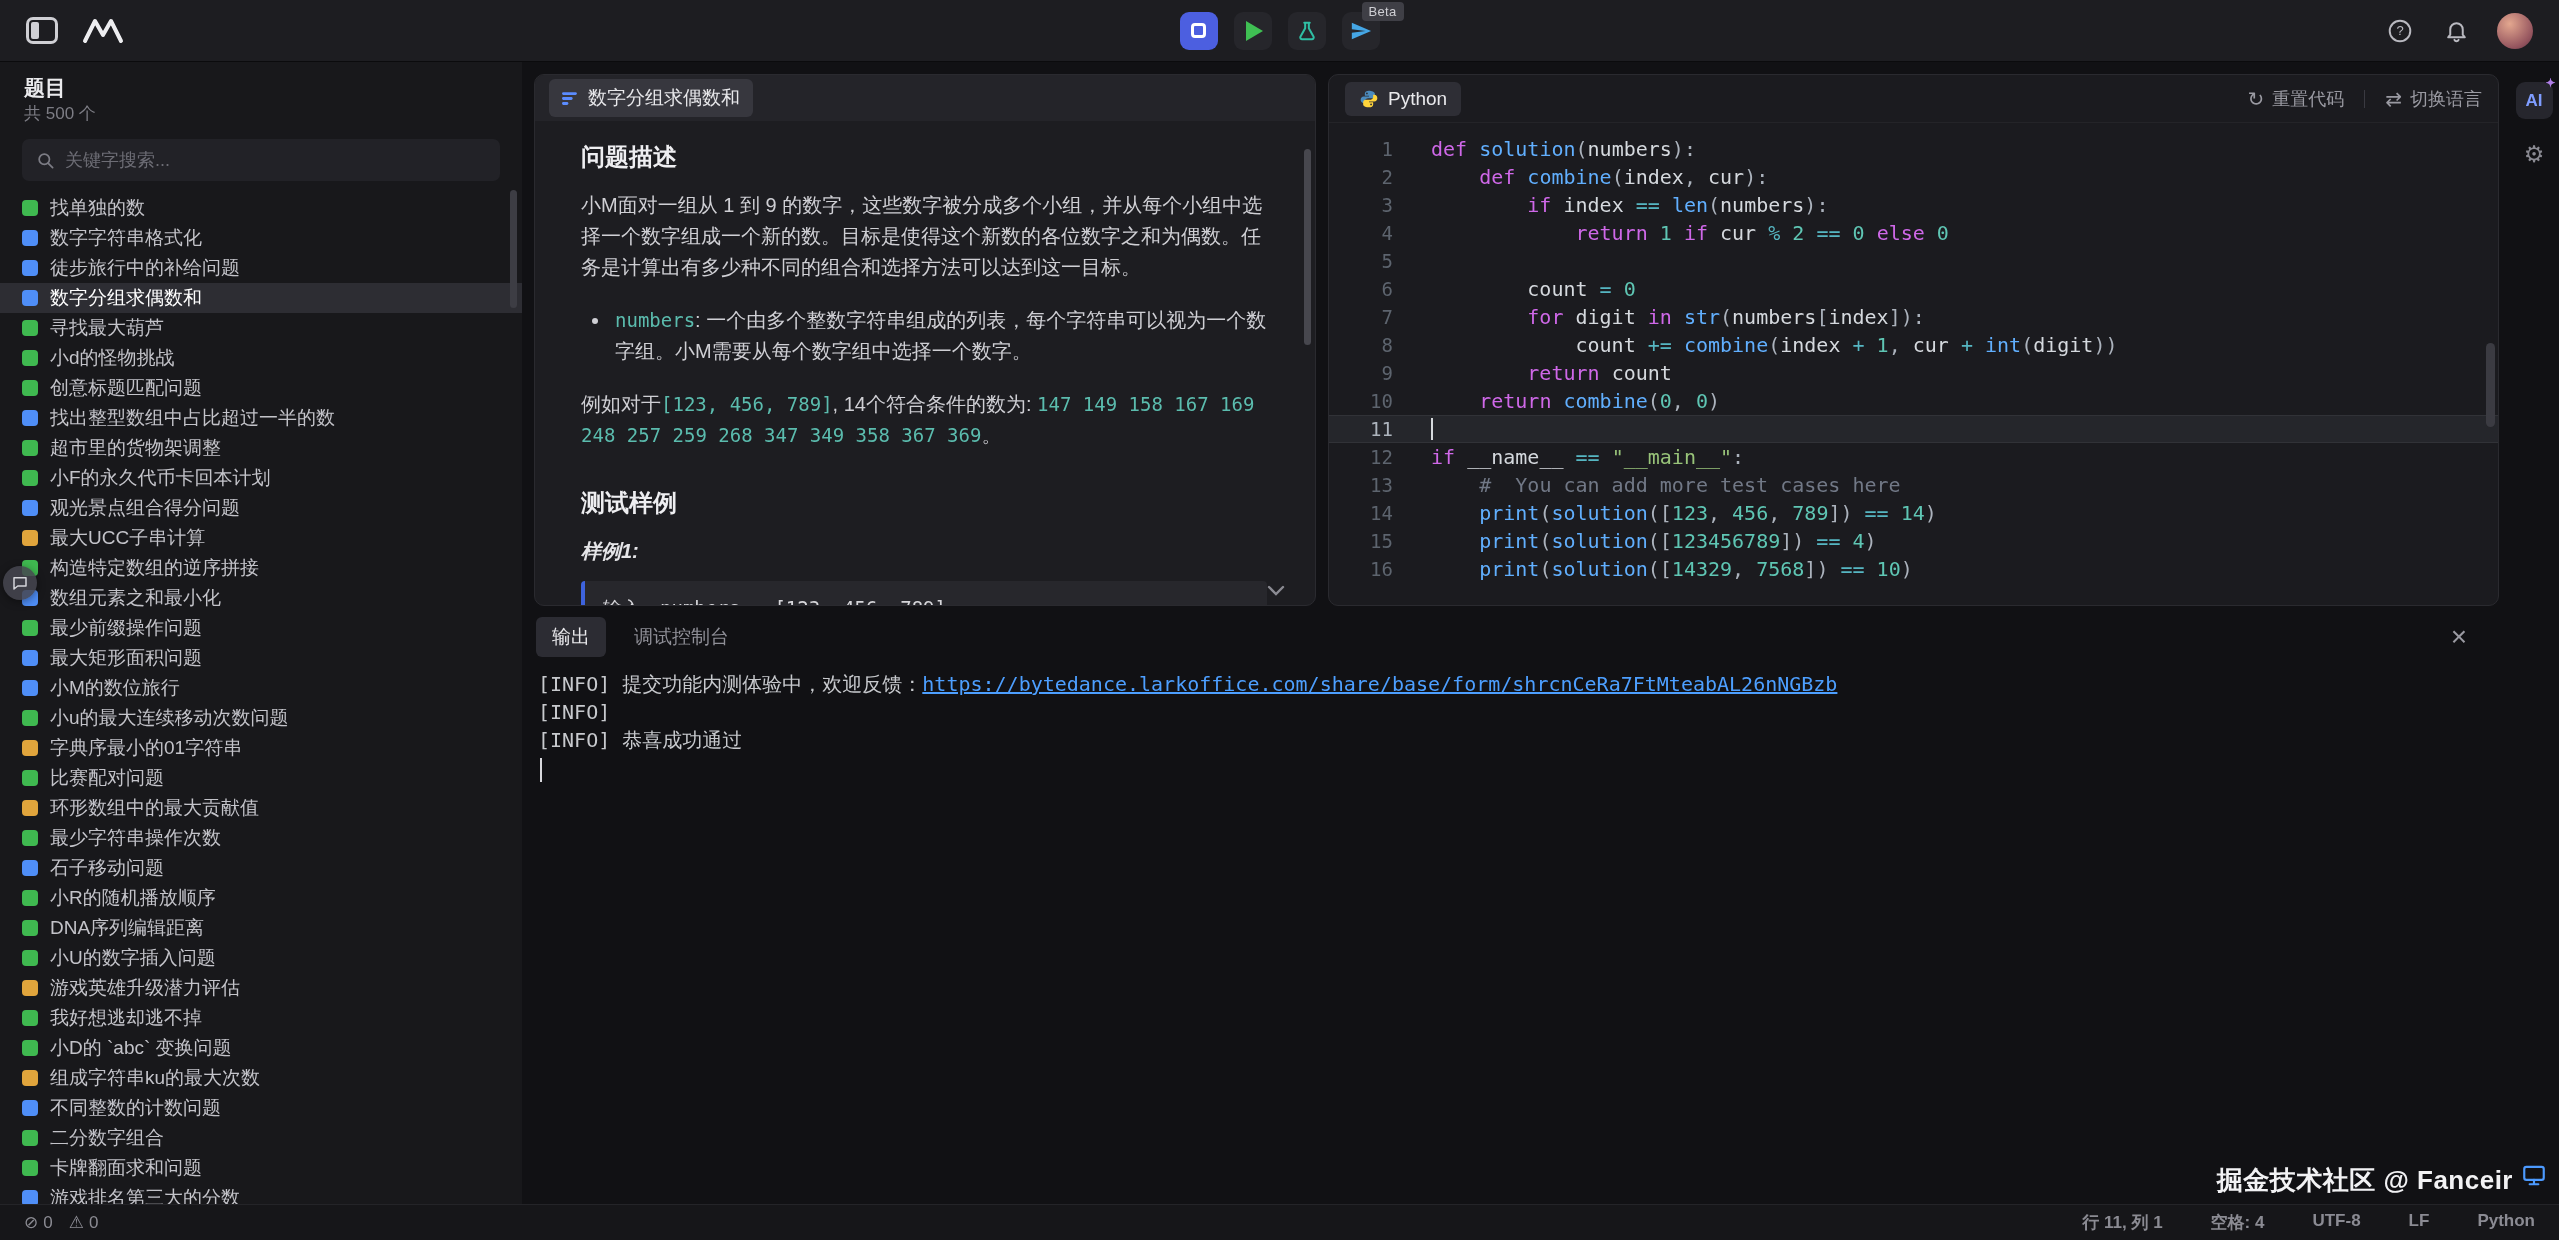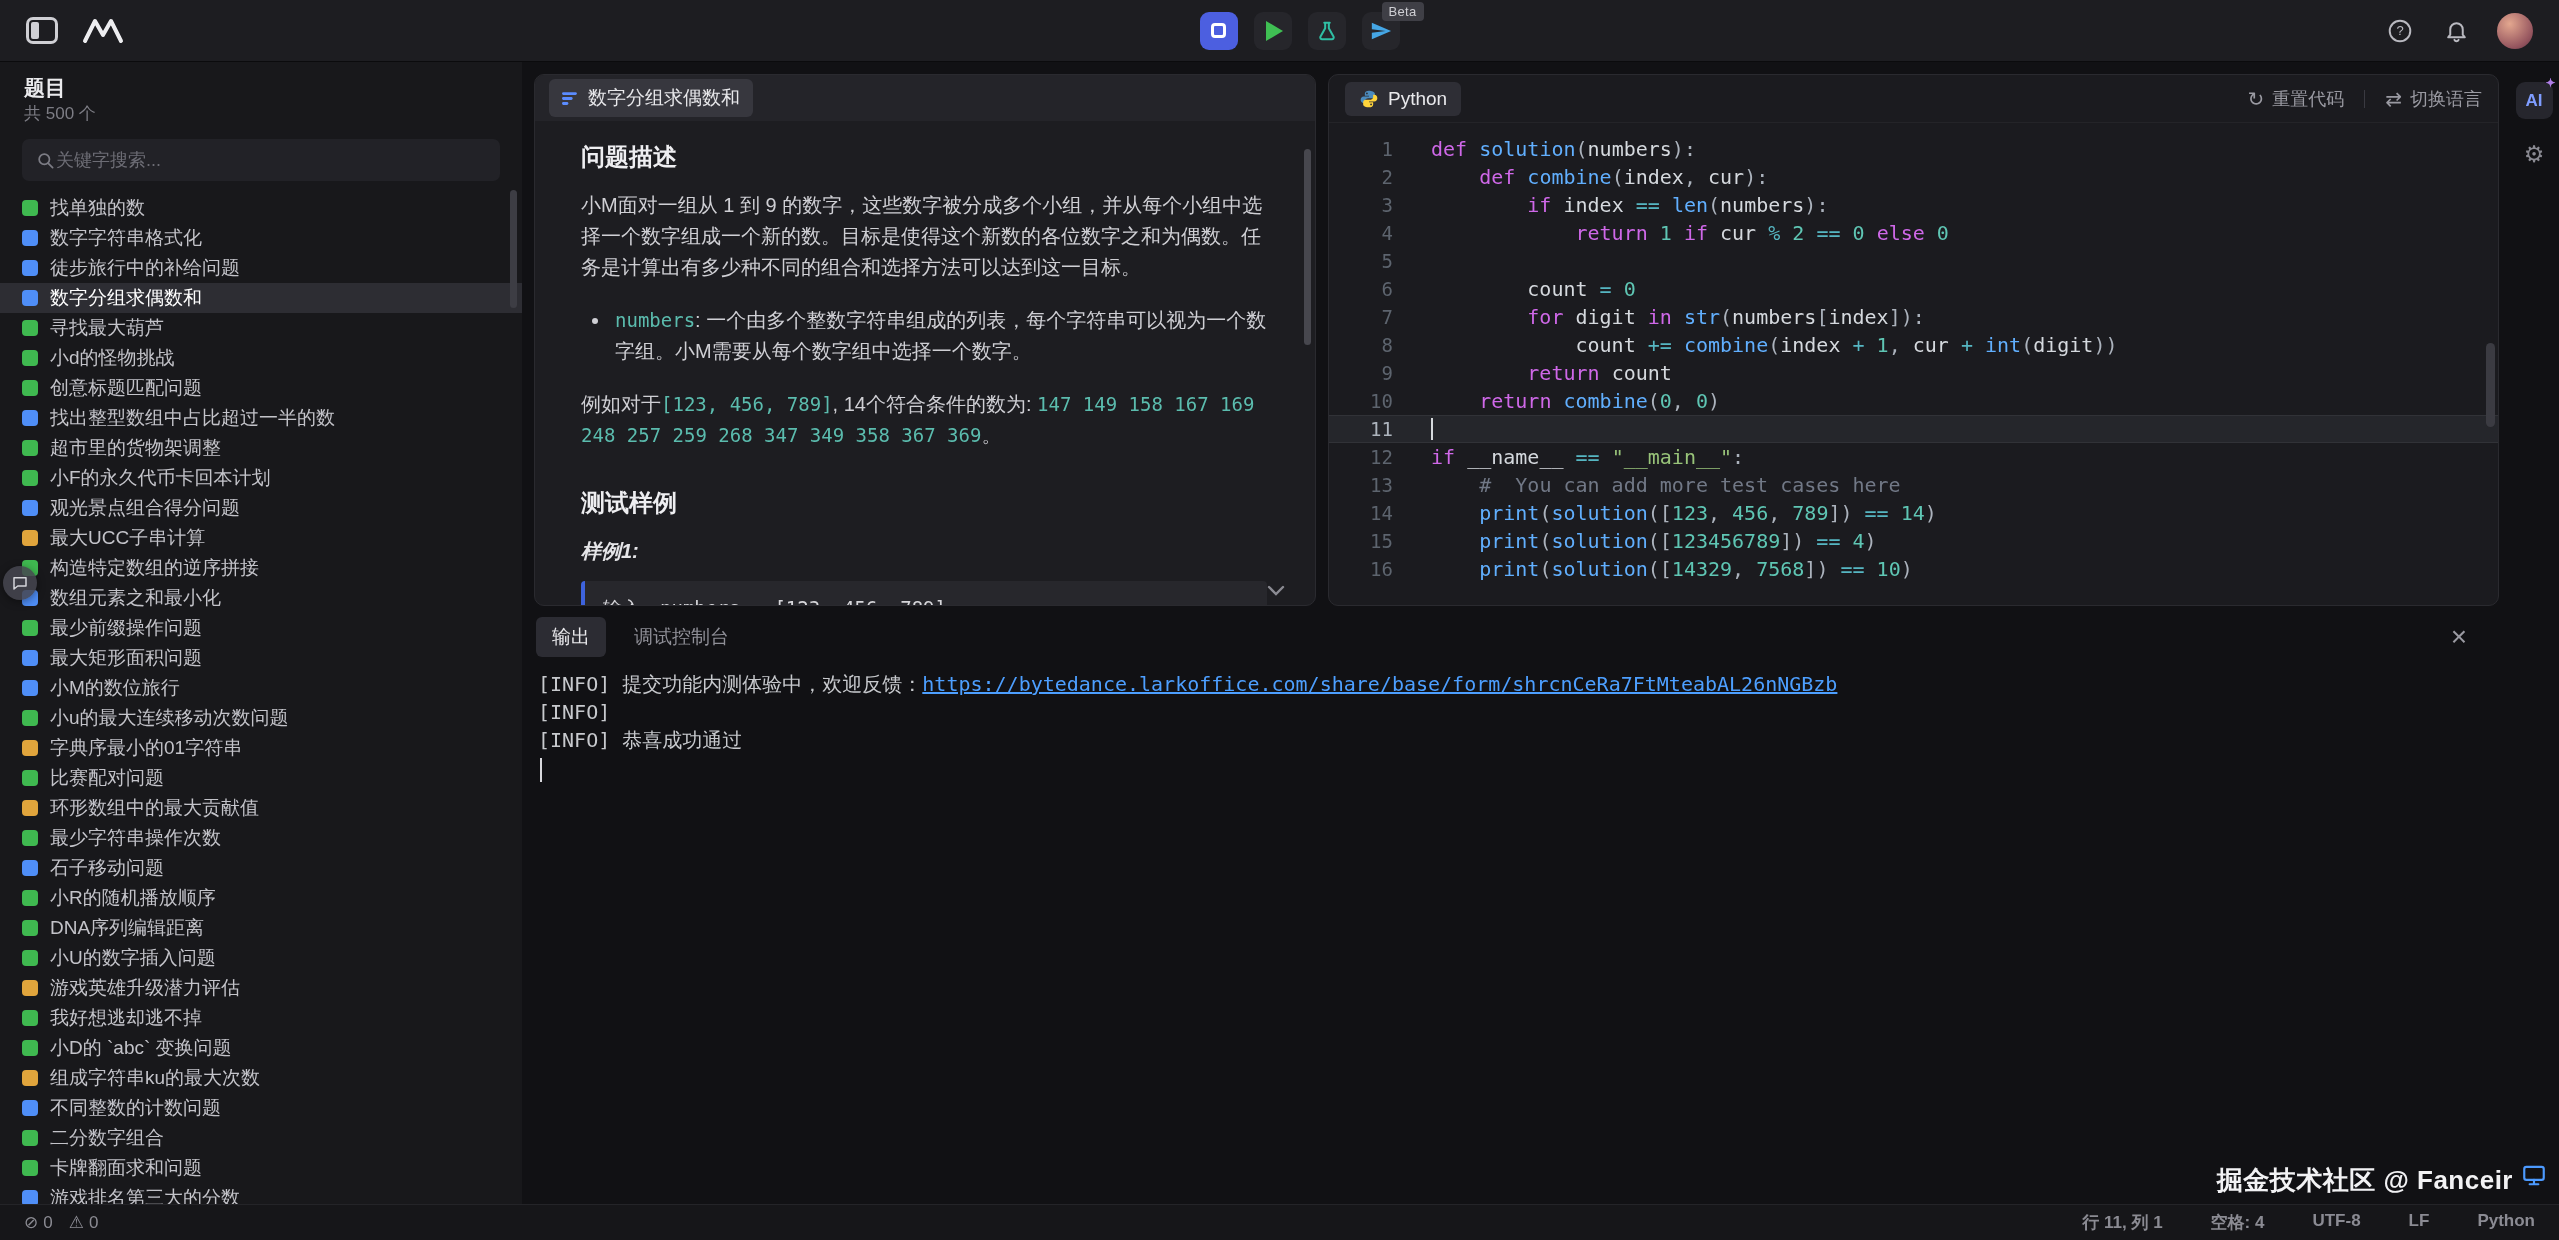--- a/index.html
+++ b/index.html
@@ -6,39 +6,39 @@
   html,body { background:#0d0d0f; }
   body { font-family:"Liberation Sans", sans-serif; }
   .app { position:relative; width:2559px; height:1240px; background:#111114; overflow:hidden; display:flex; flex-direction:column; color:#d4d4d8; }
 
   
   .topbar { height:62px; background:#1d1d21; border-bottom:1px solid #0b0b0d; display:flex; align-items:center; padding:0 26px; flex:none; position:relative; z-index:5; }
   .tb-left { display:flex; align-items:center; gap:24px; }
   .toggle-ic { width:32px; height:27px; border:3px solid #cfcfd4; border-radius:7px; position:relative; cursor:pointer; }
   .toggle-ic::before { content:''; position:absolute; left:2px; top:2px; bottom:2px; width:8px; background:#cfcfd4; border-radius:2px; }
   .logo-ic { display:flex; align-items:center; cursor:pointer; }
-  .tb-center { position:absolute; left:50%; transform:translateX(-50%); display:flex; gap:16px; align-items:flex-end;margin-left:20px; }
+  .tb-center { position:absolute; left:50%; transform:translateX(-50%); display:flex; gap:16px; align-items:flex-end; }
   .run-btn { width:38px; height:38px; border-radius:9px; background:#26262b; display:flex; align-items:center; justify-content:center; cursor:pointer; position:relative; }
   .run-btn.blue { background:#4c5fe0; }
   .sq-glyph { width:15px; height:15px; border:3px solid #fff; border-radius:4px; }
   .play-glyph { width:0; height:0; border-left:17px solid #3fbf53; border-top:10px solid transparent; border-bottom:10px solid transparent; margin-left:4px; }
   .beta-badge { position:absolute; top:-10px; right:-24px; background:#3f3f46; color:#cfcfd4; font-size:13px; padding:2px 7px; border-radius:4px; letter-spacing:.3px; }
   .tb-right { margin-left:auto; display:flex; gap:26px; align-items:center; }
   .tb-ico { width:30px; height:30px; display:flex; align-items:center; justify-content:center; cursor:pointer; }
   .avatar { width:36px; height:36px; border-radius:50%; background:radial-gradient(circle at 35% 30%, #e3a78f, #94545e 70%, #5c3340); cursor:pointer; }
 
   
   .bodyrow { flex:1; display:flex; min-height:0; }
 
   
   .sidebar { width:522px; flex:none; background:#18181b; padding-top:12px; position:relative; overflow:hidden; }
   .sb-head { display:flex; justify-content:space-between; align-items:baseline; padding:0 24px;flex-direction:column; }
   .sb-title { font-size:21px; font-weight:bold; color:#eaeaed; }
   .sb-count { font-size:17px; color:#7d7d85; }
-  .sb-search { margin:14px 22px 12px; height:42px; background:#222227; border-radius:7px; display:flex; align-items:center; gap:1px; padding:0 14px; }
+  .sb-search { margin:14px 22px 12px; height:42px; background:#222227; border-radius:7px; display:flex; align-items:center; gap:10px; padding:0 14px; }
   .sb-search input { flex:1; background:transparent; border:none; outline:none; color:#d2d2d6; font-size:18px; font-family:"Liberation Sans", sans-serif; }
   .sb-search input::placeholder { color:#6d6d75; }
   .plist { }
   .prow { height:30px; display:flex; align-items:center; gap:12px; padding:0 22px; font-size:19px; color:#c3c3c9; cursor:pointer; white-space:nowrap; }
   .prow.sel { background:#2d2d33; color:#ffffff; }
   .pic { width:16px; height:16px; border-radius:4px; flex:none; }
   .ptx { overflow:hidden; text-overflow:ellipsis; }
   .sb-scroll { position:absolute; right:5px; top:128px; width:7px; height:118px; background:#3d3d44; border-radius:4px; }
   .fb-widget { position:absolute; left:3px; top:566px; width:34px; height:34px; border-radius:50%; background:rgba(70,70,80,.85); display:flex; align-items:center; justify-content:center; z-index:9; cursor:pointer; box-shadow:0 2px 8px rgba(0,0,0,.4); }
 

